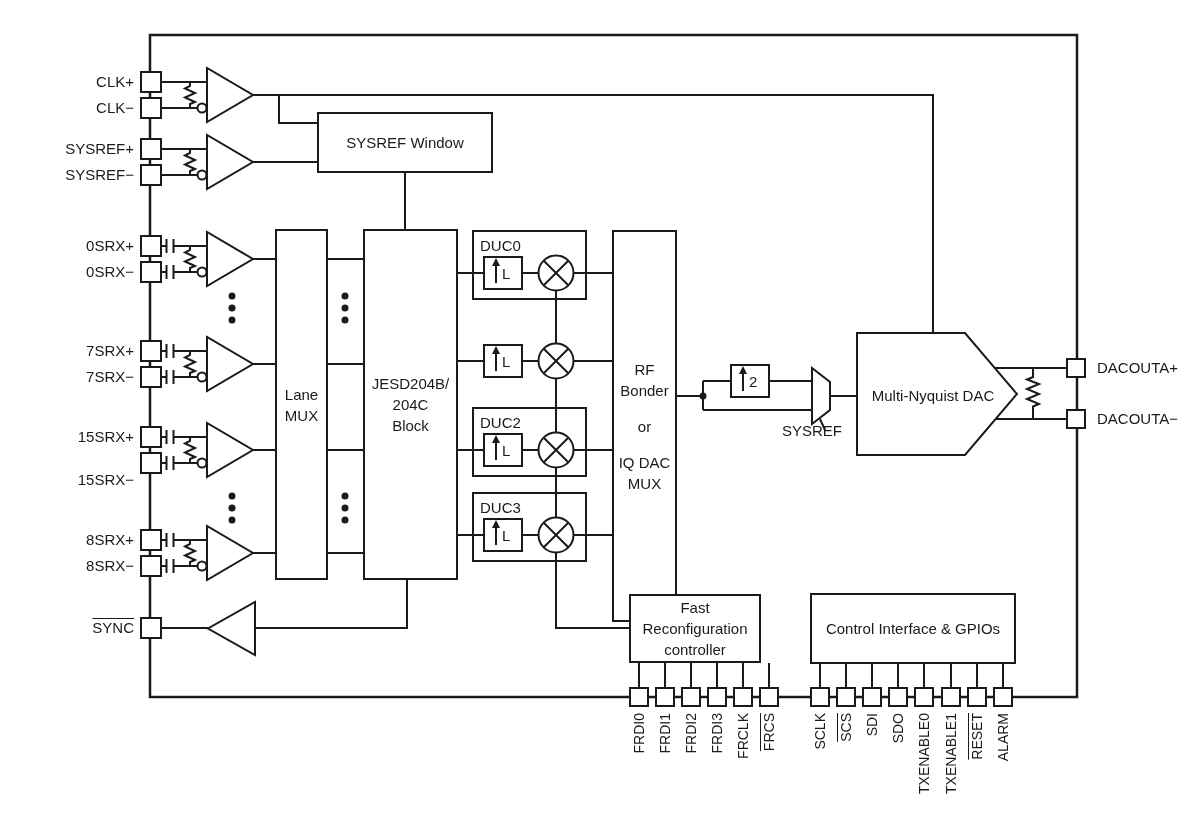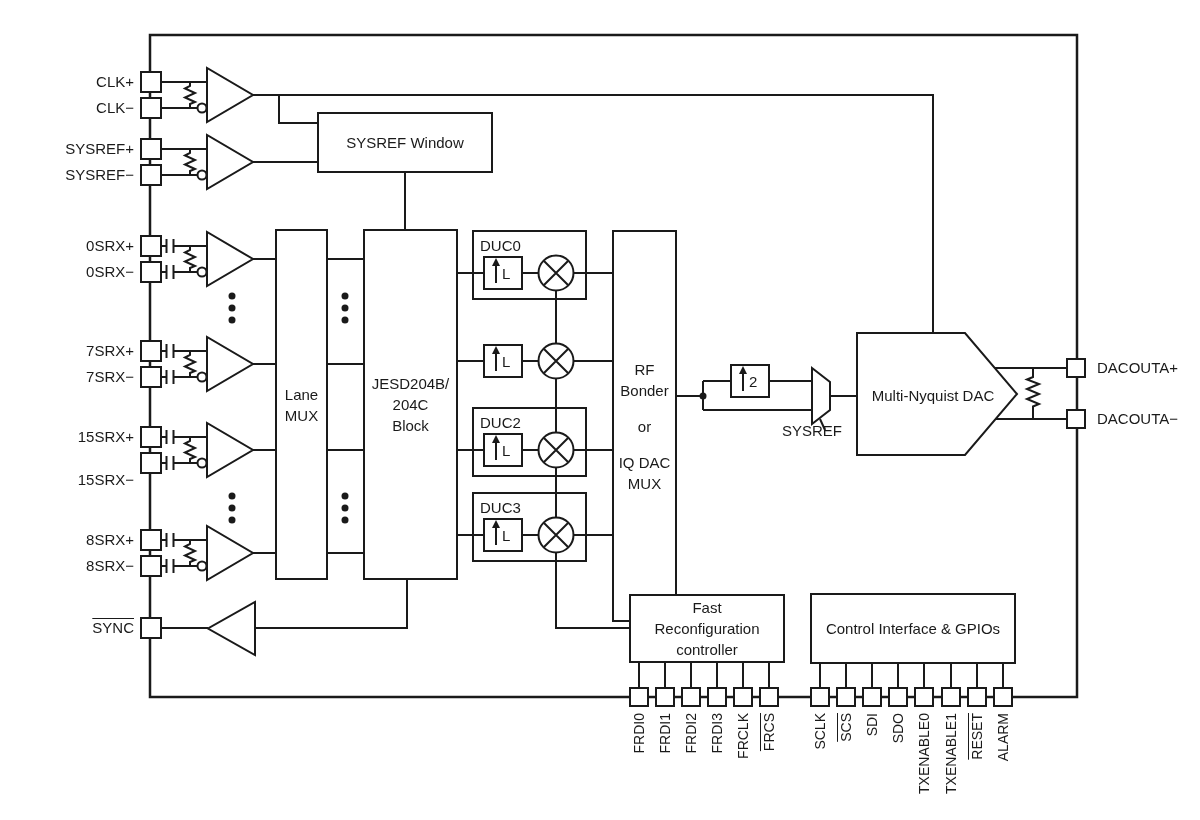--- a/index.html
+++ b/index.html
@@ -151,21 +151,21 @@
   <div class="blk clear" style="left:472px; top:492px; width:115px; height:70px;">
     <span class="duclbl">DUC3</span>
   </div>
 
   <div class="blk gap16" style="left:612px; top:230px; width:65px; height:392px;">
     <span>RF Bonder</span>
     <span>or</span>
     <span>IQ DAC MUX</span>
   </div>
 
-  <div class="blk" style="left:629px; top:594px; width:156px; height:69px;">
+  <div class="blk" style="left:629px; top:594px; width:132px; height:69px;">
     <span>Fast</span>
     <span>Reconfiguration</span>
     <span>controller</span>
   </div>
 
   <div class="blk" style="left:810px; top:593px; width:206px; height:71px;">
     <span>Control Interface &amp; GPIOs</span>
   </div>
 
   <div class="lbl c" style="left:858px; top:386px; width:150px;">Multi-Nyquist DAC</div>

